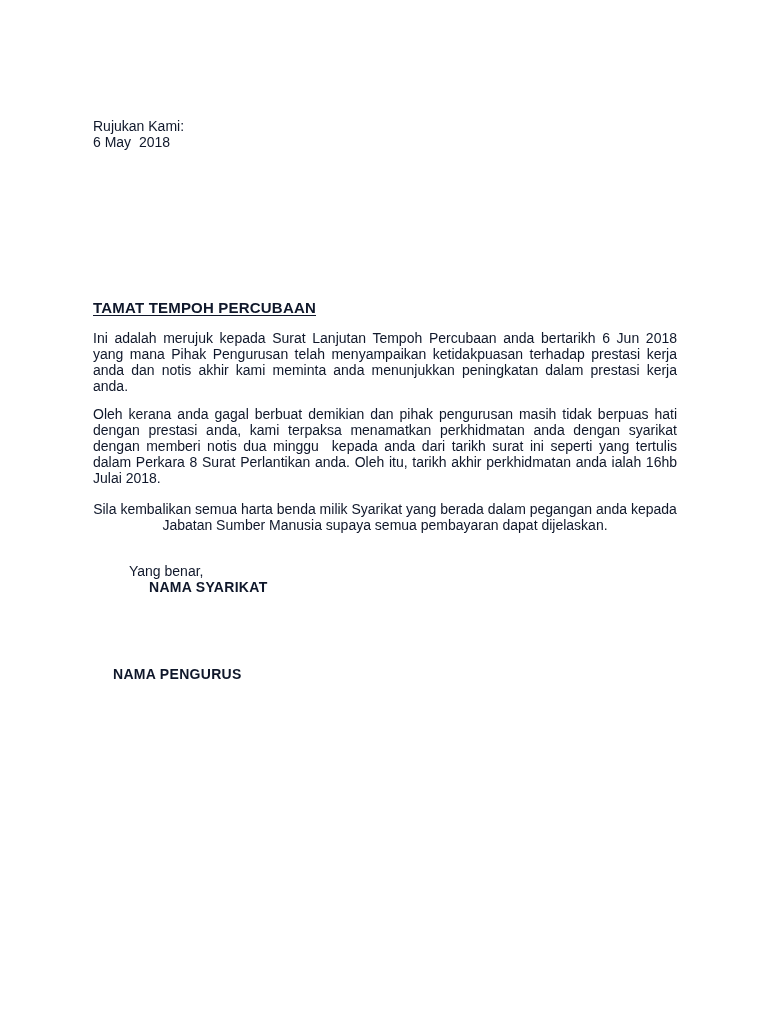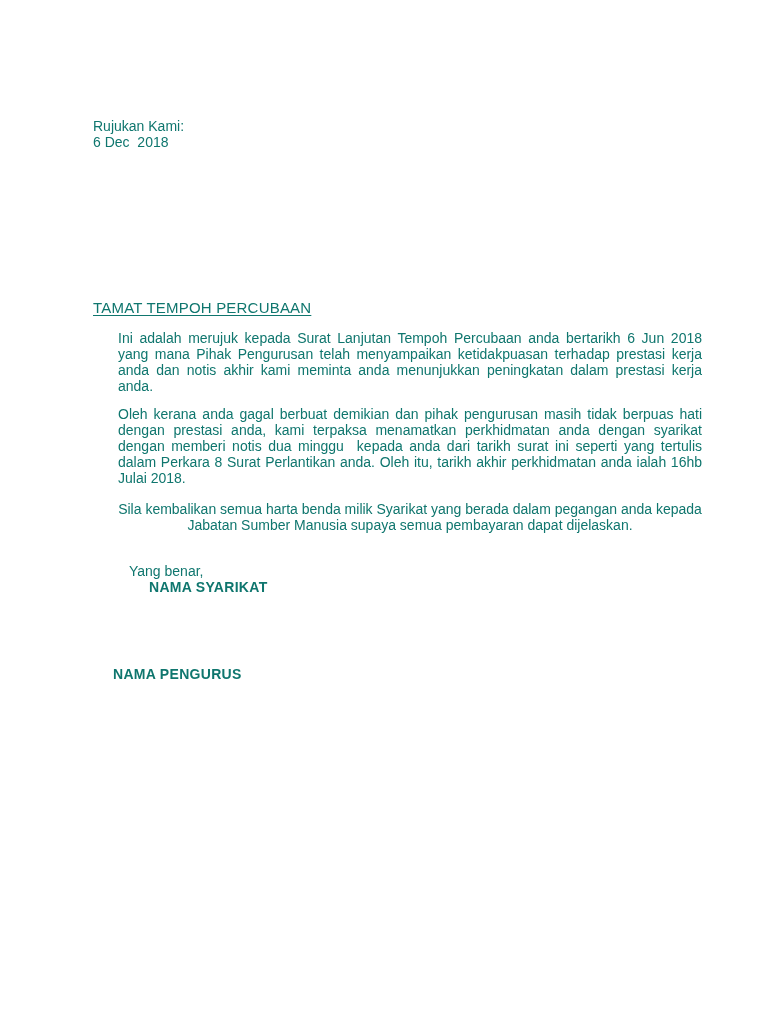--- a/index.html
+++ b/index.html
@@ -10,46 +10,45 @@
   }
   .page {
     position: relative;
     width: 768px;
     height: 1024px;
     background: #ffffff;
     overflow: hidden;
     font-family: "Liberation Sans", "DejaVu Sans", sans-serif;
     font-size: 14px;
     line-height: 16px;
-    color: #0f766e;
+    color: #0f172a;
     -webkit-font-smoothing: antialiased;
   }
   .block {
     position: absolute;
     left: 93px;
     width: 584px;
   }
   .line {
     white-space: pre-wrap;
   }
   .para {
     white-space: pre-wrap;
     text-align: justify;
-    margin-left: 25px;
   }
   .para.left {
     text-align: center;
   }
   .bold {
     font-weight: bold;
     letter-spacing: 0.3px;
     padding-left: 20px;
   }
   .subject {
-    font-weight: normal;
+    font-weight: bold;
     font-size: 15px;
     letter-spacing: 0.2px;
     text-decoration: underline;
     text-underline-offset: 2px;
     white-space: pre-wrap;
   }
   
   .pos-ref        { top: 118px; }
   .pos-recipient  { top: 180px; }
   .pos-salutation { top: 258px; }
@@ -60,21 +59,21 @@
   .pos-closing    { top: 563px; margin-left: 36px; }
   .pos-signer     { top: 642px; margin-top: 24px; }
 </style>
 </head>
 <body>
 
 <div class="page">
 
   <div class="block pos-ref">
     <div class="line">Rujukan Kami:</div>
-    <div class="line">6 Dec  2018</div>
+    <div class="line">6 May  2018</div>
   </div>
 
 
 
   <div class="block pos-subject">
     <span class="subject">TAMAT TEMPOH PERCUBAAN</span>
   </div>
 
   <div class="block para pos-para1">Ini adalah merujuk kepada Surat Lanjutan Tempoh Percubaan anda bertarikh 6 Jun 2018 yang mana Pihak Pengurusan telah menyampaikan ketidakpuasan terhadap prestasi kerja anda dan notis akhir kami meminta anda menunjukkan peningkatan dalam prestasi kerja anda.</div>
 

